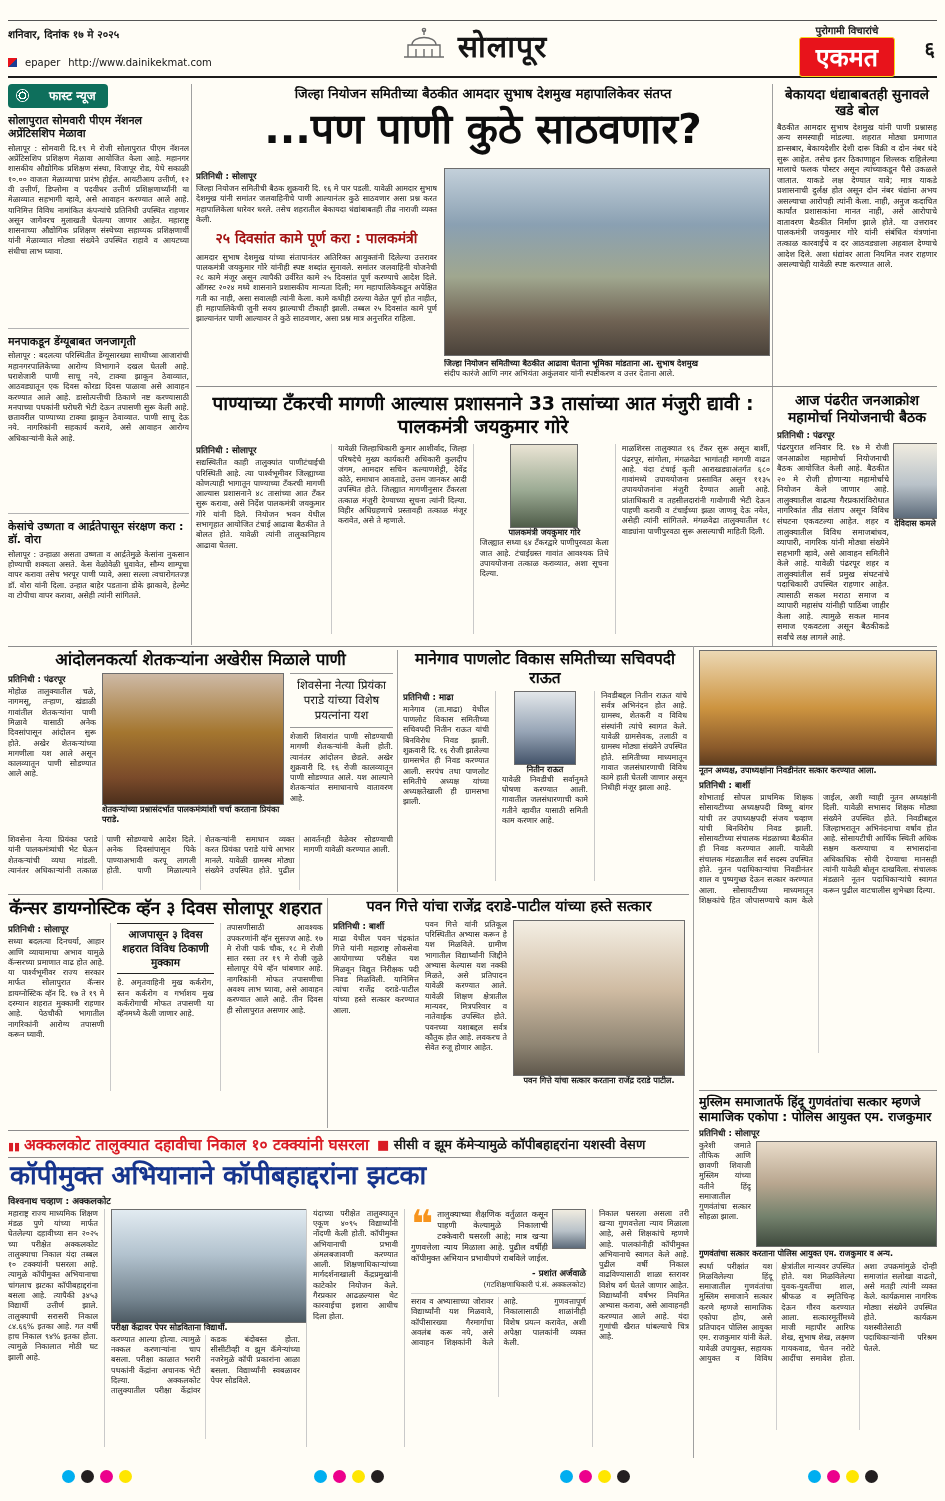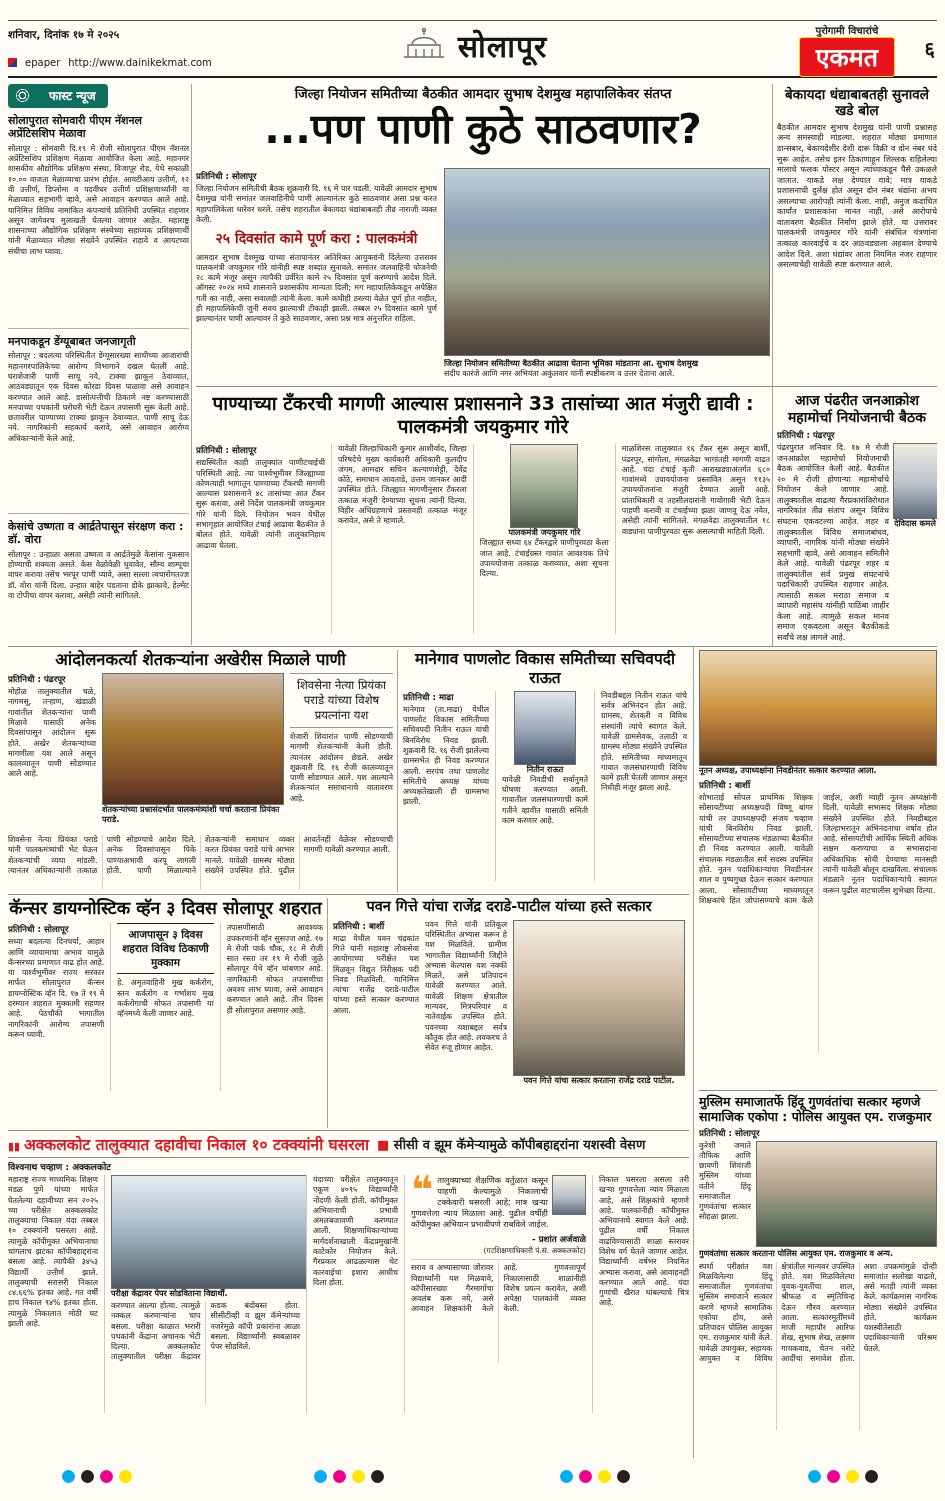--- a/index.html
+++ b/index.html
@@ -261,20 +261,21 @@
       </div>
     </div>
   </div>
 
   <div class="abs banner" style="left:8px;top:1133px;width:681px;height:22px;">
     <span class="banner-left">अक्कलकोट तालुक्यात दहावीचा निकाल १० टक्क्यांनी घसरला</span>
     <span class="banner-right">सीसी व झूम कॅमेऱ्यामुळे कॉपीबहाद्दरांना यशस्वी वेसण</span>
   </div>
 
   <div class="abs" style="left:8px;top:1160px;width:681px;height:298px;overflow:hidden;">
+    <div class="hl" style="font-size:26px;color:#16348c;margin:0 0 2px 2px;">कॉपीमुक्त अभियानाने कॉपीबहाद्दरांना झटका</div>
     <div class="byline" style="font-size:9px;">विश्वनाथ चव्हाण : अक्कलकोट</div>
     <div class="flexrow colsep" style="height:238px;">
       <div style="width:90px;flex:none;">
         <div class="jtext">महाराष्ट्र राज्य माध्यमिक शिक्षण मंडळ पुणे यांच्या मार्फत घेतलेल्या दहावीच्या सन २०२५ च्या परीक्षेत अक्कलकोट तालुक्याचा निकाल यंदा तब्बल १० टक्क्यांनी घसरला आहे. त्यामुळे कॉपीमुक्त अभियानाचा चांगलाच झटका कॉपीबहाद्दरांना बसला आहे. त्यापैकी ३४५३ विद्यार्थी उत्तीर्ण झाले. तालुक्याची सरासरी निकाल ८४.६६% इतका आहे. गत वर्षी हाच निकाल ९४% इतका होता. त्यामुळे निकालात मोठी घट झाली आहे.</div>
       </div>
       <div style="width:196px;flex:none;">
         <div class="photo ph-exam" style="width:196px;height:114px;"></div>
         <div class="cap">परीक्षा केंद्रावर पेपर सोडविताना विद्यार्थी.</div>
         <div class="jtext c2" style="height:104px;margin-top:2px;">करण्यात आल्या होत्या. त्यामुळे नक्कल करणाऱ्यांना चाप बसला. परीक्षा काळात भरारी पथकांनी केंद्रांना अचानक भेटी दिल्या. अक्कलकोट तालुक्यातील परीक्षा केंद्रांवर कडक बंदोबस्त होता. सीसीटीव्ही व झूम कॅमेऱ्यांच्या नजरेमुळे कॉपी प्रकारांना आळा बसला. विद्यार्थ्यांनी स्वबळावर पेपर सोडविले.</div>
       </div>

